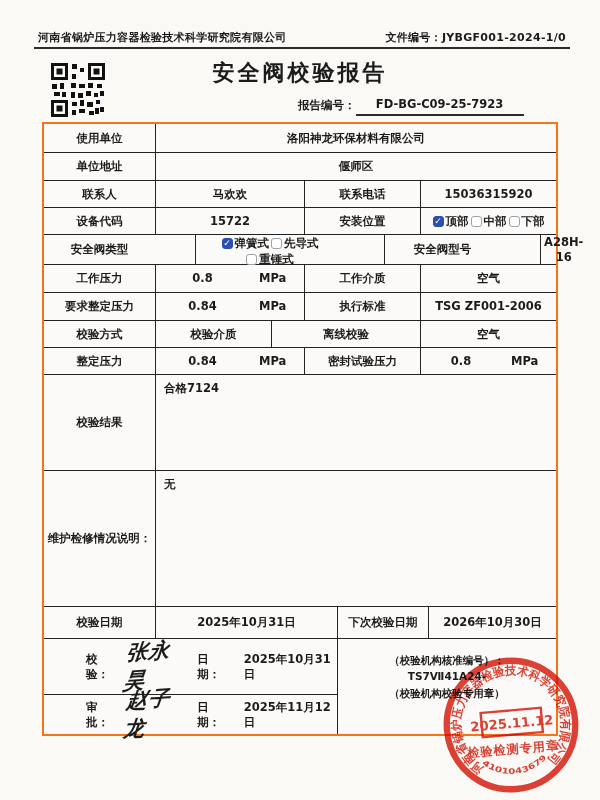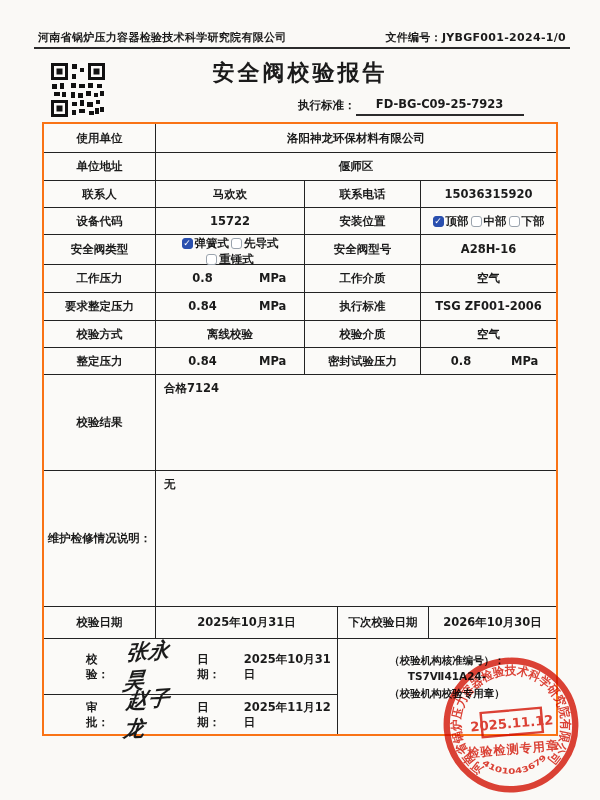--- a/index.html
+++ b/index.html
@@ -25,21 +25,21 @@
   .tbl{position:absolute;top:122px;left:42px;width:516px;border:2px solid #f97316;box-sizing:border-box;background:#fbfaf8;}
   .row{display:flex;border-top:1.5px solid #232323;box-sizing:border-box;}
   .row:first-child{border-top:none;}
   .cell{border-left:1.5px solid #232323;box-sizing:border-box;display:flex;align-items:center;justify-content:center;font-size:11.5px;font-weight:700;text-align:center;padding:1px 3px;line-height:1.25;}
   .cell:first-child{border-left:none;}
   .c1{width:111px;flex:none;}
   .c2{width:149px;flex:none;}
   .c3{width:116px;flex:none;}
   .c4{flex:1;}
   .cspan{flex:1;}
-  .h28{height:28px;}.h27{height:27px;}.h30{height:30px;}.h32{height:32px;}
+  .h28{height:28px;}.h27{height:27px;}.h30{height:30px;gap:40px;}.h32{height:32px;}
   .tall1{height:96px;}.tall2{height:136px;}
   .top-left{align-items:flex-start !important;justify-content:flex-start !important;text-align:left !important;padding:6px 8px !important;}
   .press{justify-content:center;gap:13px;}
   .press .pv{flex:1;text-align:center;}
   .press .pu{width:42px;text-align:left;flex:none;}
   
   .checks{gap:2px;flex-wrap:wrap;}
   .opt{display:inline-flex;align-items:center;gap:2px;white-space:nowrap;}
   .cb{width:11px;height:11px;border-radius:3px;border:1.5px solid #9aa3ad;background:#fff;display:inline-flex;align-items:center;justify-content:center;box-sizing:border-box;flex:none;}
   .cb.on{background:#2a4fae;border-color:#2a4fae;color:#fff;font-size:9px;line-height:1;}
@@ -112,21 +112,21 @@
     </g>
     <g fill="#111">
       <rect x="6.5" y="6.5" width="6" height="6"></rect>
         <rect x="43.5" y="6.5" width="6" height="6"></rect>
         <rect x="6.5" y="43.5" width="6" height="6"></rect>
     </g>
   </svg>
 
   <div class="title">安全阀校验报告</div>
   <div class="repno">
-    <span class="lab">执行标准：</span>
+    <span class="lab">报告编号：</span>
     <span class="val">FD-BG-C09-25-7923</span>
   </div>
 
   <div class="tbl">
 
     <div class="row h28">
       <div class="cell c1">使用单位</div>
       <div class="cell cspan">洛阳神龙环保材料有限公司</div>
     </div>
 
@@ -197,22 +197,22 @@
       <div class="cell c2 press">
         <span class="pv">0.84</span>
         <span class="pu">MPa</span>
       </div>
       <div class="cell c3">执行标准</div>
       <div class="cell c4">TSG ZF001-2006</div>
     </div>
 
     <div class="row h27">
       <div class="cell c1">校验方式</div>
+      <div class="cell c3">校验介质</div>
       <div class="cell c2">离线校验</div>
-      <div class="cell c3">校验介质</div>
       <div class="cell c4">空气</div>
     </div>
 
     <div class="row h27">
       <div class="cell c1">整定压力</div>
       <div class="cell c2 press">
         <span class="pv">0.84</span>
         <span class="pu">MPa</span>
       </div>
       <div class="cell c3">密封试验压力</div>

